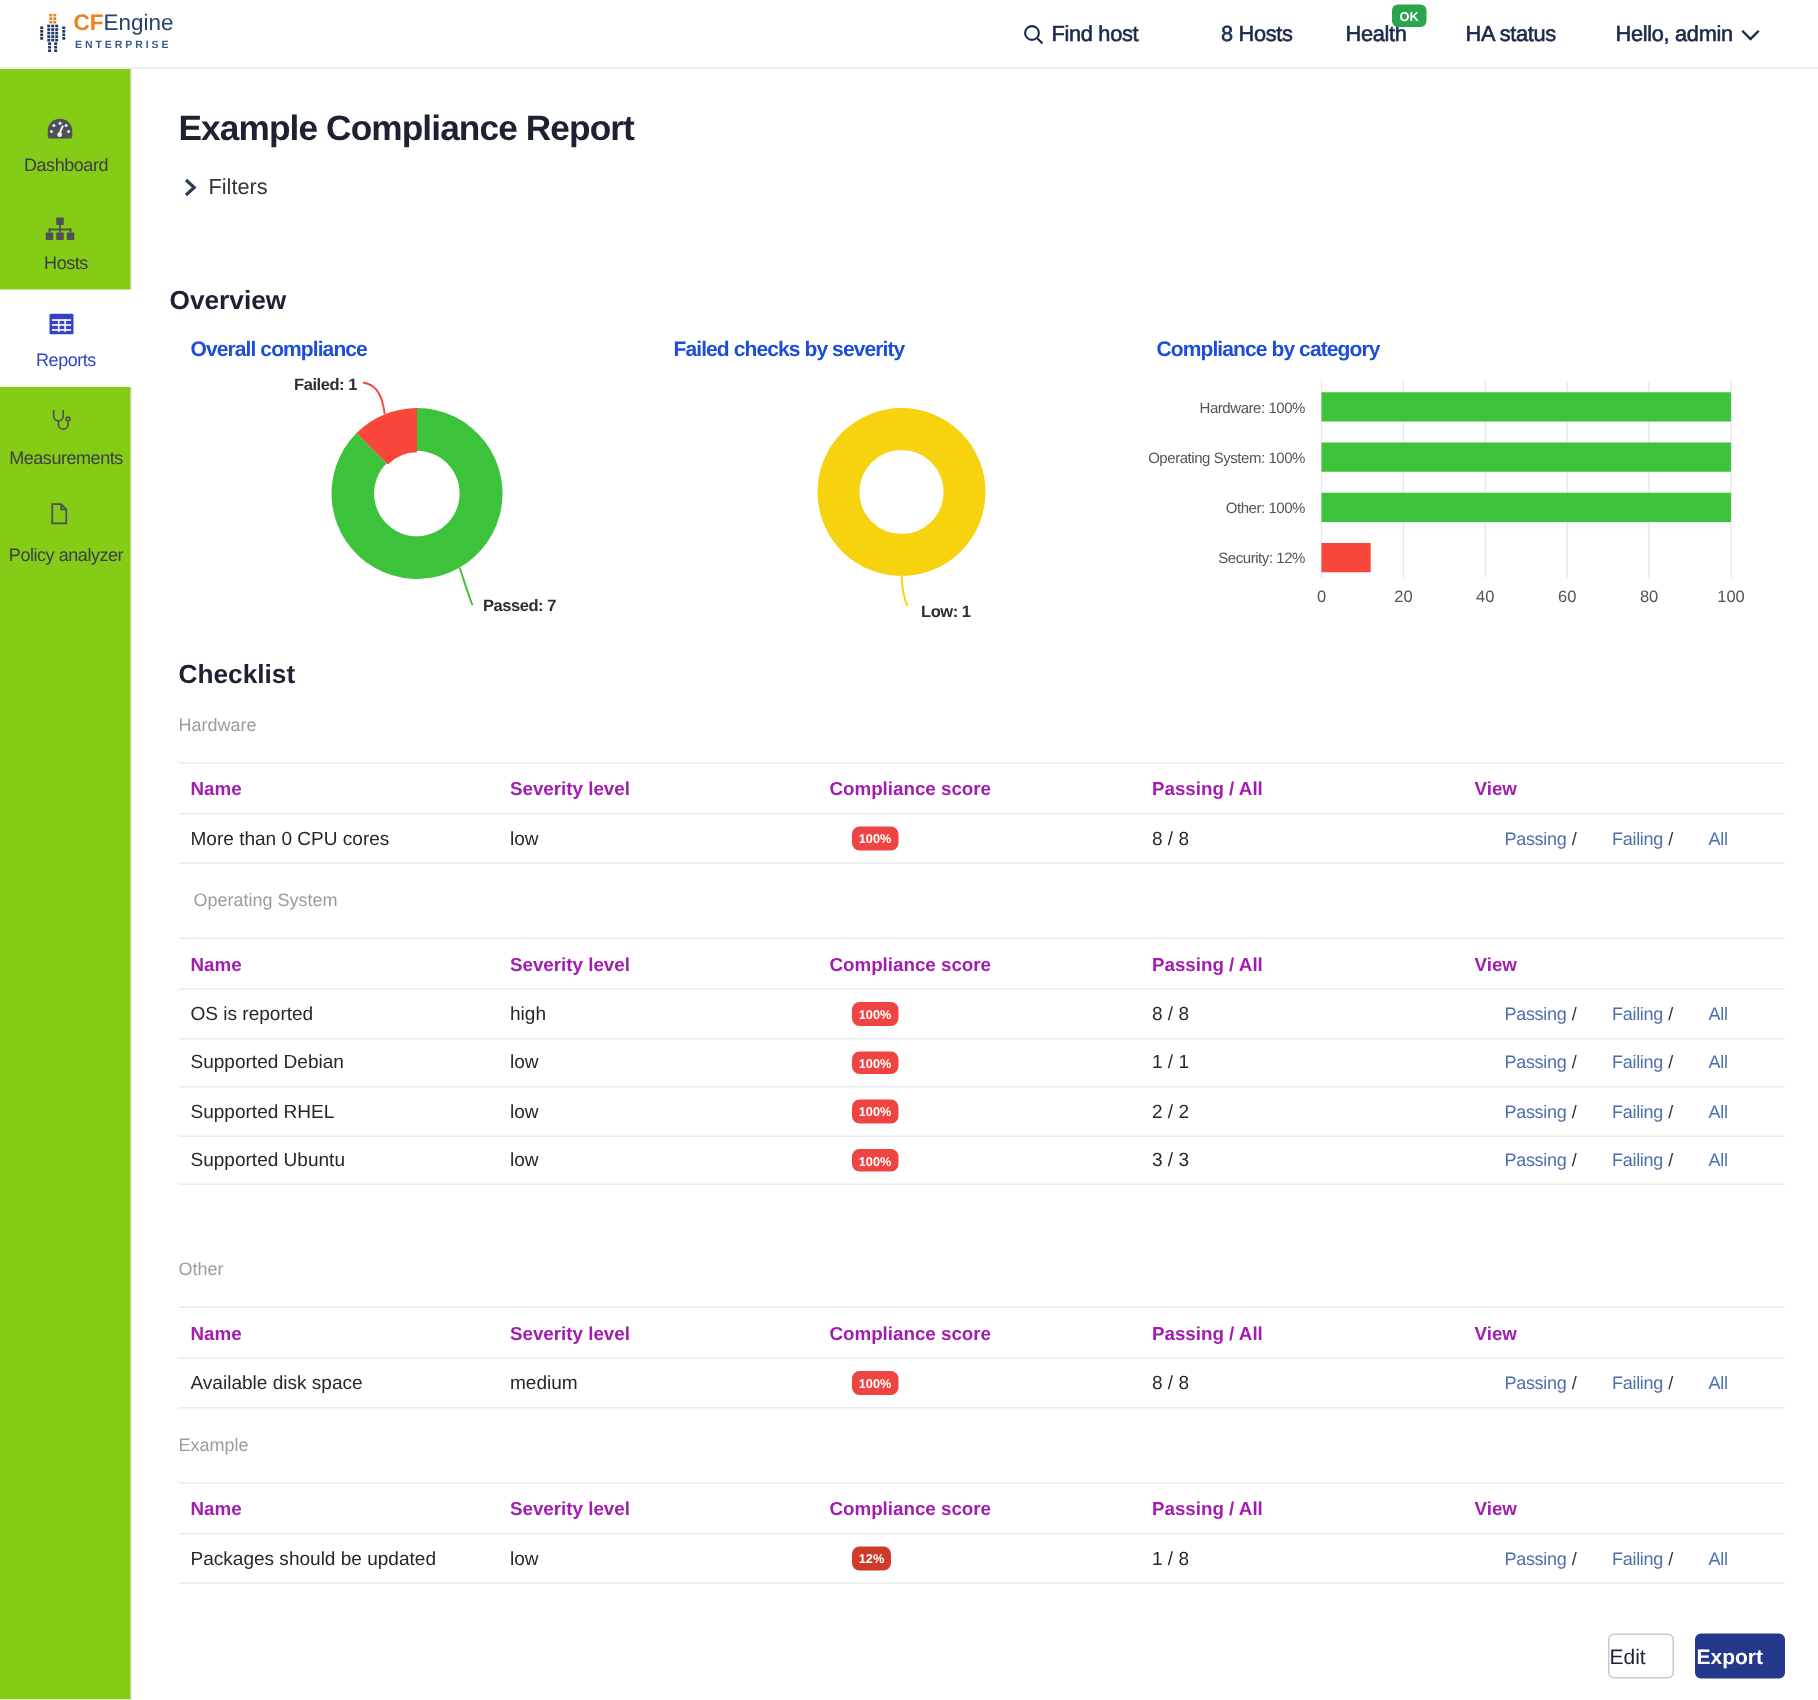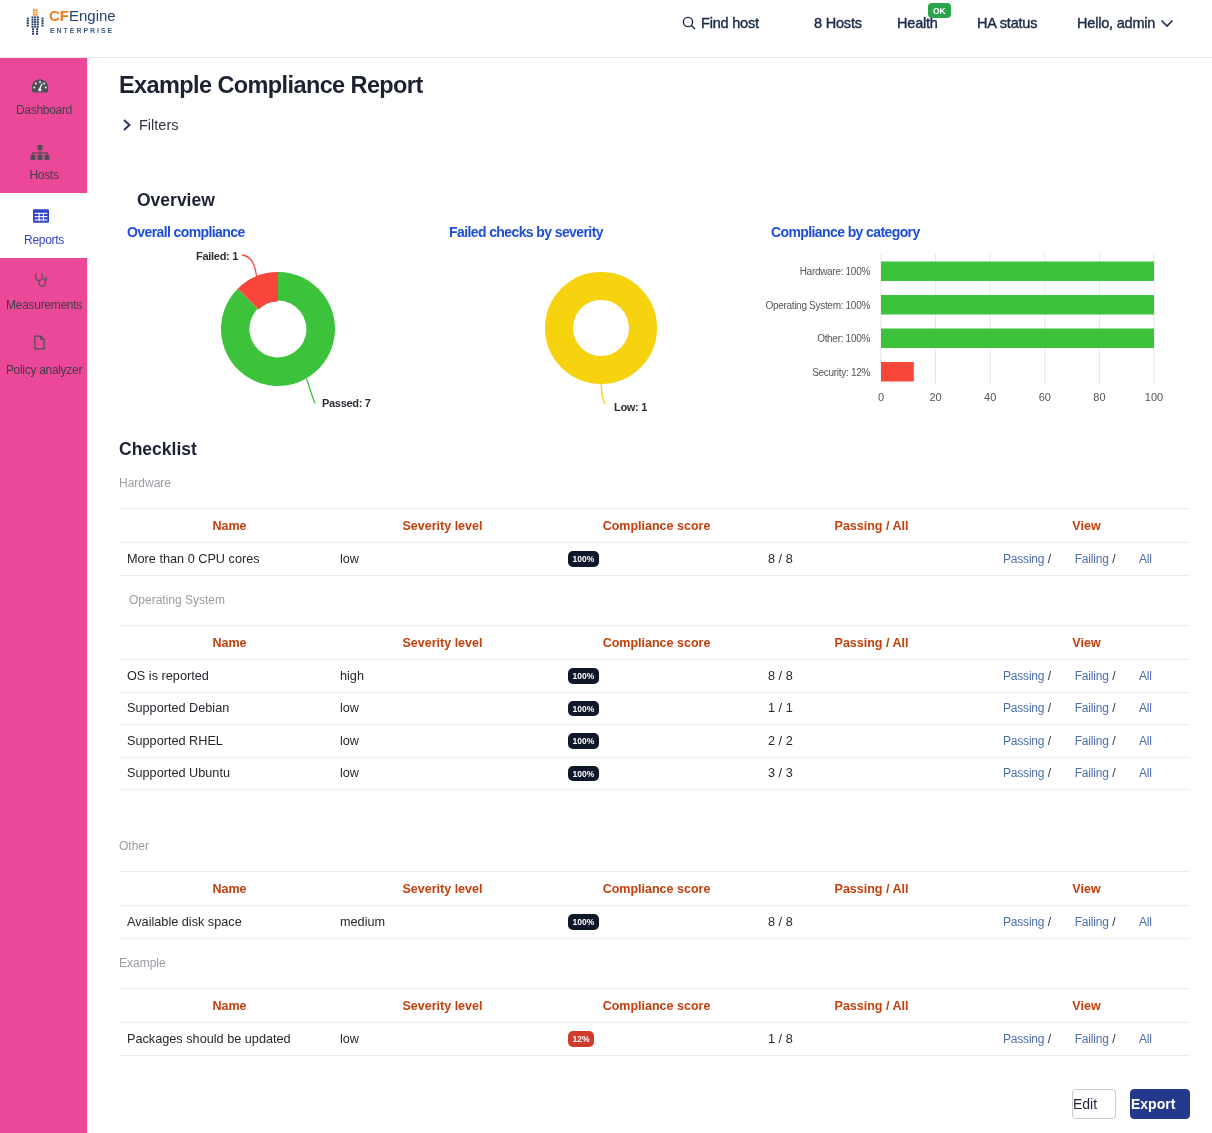--- a/index.html
+++ b/index.html
@@ -1,34 +1,34 @@
 <!DOCTYPE html>
 <html><head>
 <meta charset="utf-8">
 <style>
 * { margin:0; padding:0; box-sizing:border-box; }
 html,body { width:1212px; height:1133px; font-family:"Liberation Sans", sans-serif; background:#fff; position:relative; }
-#header { position:absolute; left:0; top:0; width:1212px; height:58px; background:#fff; border-bottom:1px solid #e9e9ee; z-index:5; }
-#sidebar { position:absolute; left:0; top:46px; width:88px; height:1087px; background:#ec4899; border-right:1px solid #ebebf0; }
+#header { position:absolute; left:0; top:0; width:1212px; height:46px; background:#fff; border-bottom:1px solid #e9e9ee; z-index:5; }
+#sidebar { position:absolute; left:0; top:46px; width:88px; height:1087px; background:#84cc16; border-right:1px solid #ebebf0; }
 .sbitem { position:absolute; left:0; width:88px; height:65px; text-align:center; }
 .sbitem svg { position:absolute; }
 .sbitem .lbl { position:absolute; top:40px; width:100%; font-size:12px; letter-spacing:-0.3px; color:#3d3e46; }
 .sbitem.active { background:#fff; }
 .sbitem.active .lbl { color:#3342c9; }
 #main { position:absolute; left:89px; top:47px; width:1123px; height:1086px; background:#fff; }
 .abs { position:absolute; }
 h1 { font-size:23.5px; font-weight:bold; color:#1d2233; letter-spacing:-0.6px; }
 h2 { font-size:17.5px; font-weight:bold; color:#1d2233; }
 .charttitle { font-size:14px; font-weight:bold; color:#1d4ed8; letter-spacing:-0.6px; }
 .grouplbl { font-size:12px; font-weight:normal; color:#9b9ba3; }
 table { border-collapse:collapse; table-layout:fixed; width:1071px; }
-th { text-align:center; font-size:12.5px; color:#c2410c; font-weight:bold; padding:0 0 0 8px; height:34px; border-top:1px solid #ebebee; border-bottom:1px solid #ebebee; }
+th { text-align:left; font-size:12.5px; color:#a21caf; font-weight:bold; padding:0 0 0 8px; height:34px; border-top:1px solid #ebebee; border-bottom:1px solid #ebebee; }
 td { font-size:12.7px; color:#27272e; padding:0 0 0 8px; height:32.5px; border-bottom:1px solid #ebebee; }
 .badge { display:inline-block; font-size:8.5px; font-weight:bold; color:#fff; border-radius:5px; padding:3px 4.5px 2.5px; margin-left:15px; }
-.bg { background:#0f172a; }
+.bg { background:#ef4444; }
 .br { background:#d03a2b; }
 a.lk { color:#4e6fae; text-decoration:none; font-size:12px; letter-spacing:-0.2px;margin-left:20px; } .sep { font-size:12px; }
 .sep { color:#2e2e38; }
 .btn { position:absolute; height:30px; border-radius:4px; font-size:14px; text-align:left; }
 #navright { position:absolute; top:0; height:46px; right:0; }
 .nav { position:absolute; font-size:14.5px; font-weight:500; color:#1b2a4a; top:15px; white-space:nowrap; letter-spacing:-0.2px; -webkit-text-stroke:0.4px #1b2a4a; }
 </style>
 </head>
 <body>
 <div id="header">
@@ -152,21 +152,21 @@
     <div class="lbl">Policy analyzer</div>
   </div>
 </div>
 
 <div id="main">
   <h1 class="abs" style="left:30px;top:25px">Example Compliance Report</h1>
   <svg class="abs" style="left:34px;top:71px" width="8" height="14" viewBox="0 0 8 14">
       <polyline points="1,2 6.5,7 1,12" fill="none" stroke="#2c3a5c" stroke-width="2.1"></polyline>
     </svg>
   <div class="abs" style="left:50px;top:70px;font-size:14.5px;color:#33343c;">Filters</div>
-  <h2 class="abs" style="left:48px;top:143px">Overview</h2>
+  <h2 class="abs" style="left:24px;top:143px">Overview</h2>
 
   <div class="charttitle abs" style="left:38px;top:177px">Overall compliance</div>
   <div class="charttitle abs" style="left:360px;top:177px">Failed checks by severity</div>
   <div class="charttitle abs" style="left:682px;top:177px">Compliance by category</div>
 
   <svg class="abs" style="left:30px;top:196px" width="322" height="230" viewBox="0 0 322 230" id="donut1">
       <path d="M 159.0 29.0 A 57 57 0 1 1 118.7 45.7 L 138.8 65.8 A 28.5 28.5 0 1 0 159.0 57.5 Z" fill="#3dc23c"></path>
 <path d="M 118.7 45.7 A 57 57 0 0 1 159.0 29.0 L 159.0 58.5 A 27.5 27.5 0 0 0 139.6 66.6 Z" fill="#f8473a"></path>
 <path d="M 123 12 C 133 13.5 136 22 137.5 33" fill="none" stroke="#f8473a" stroke-width="1.3"></path>
 <path d="M 187.5 135.5 C 190.5 144.5 193 153 196 160.5" fill="none" stroke="#3dc23c" stroke-width="1.3"></path>

